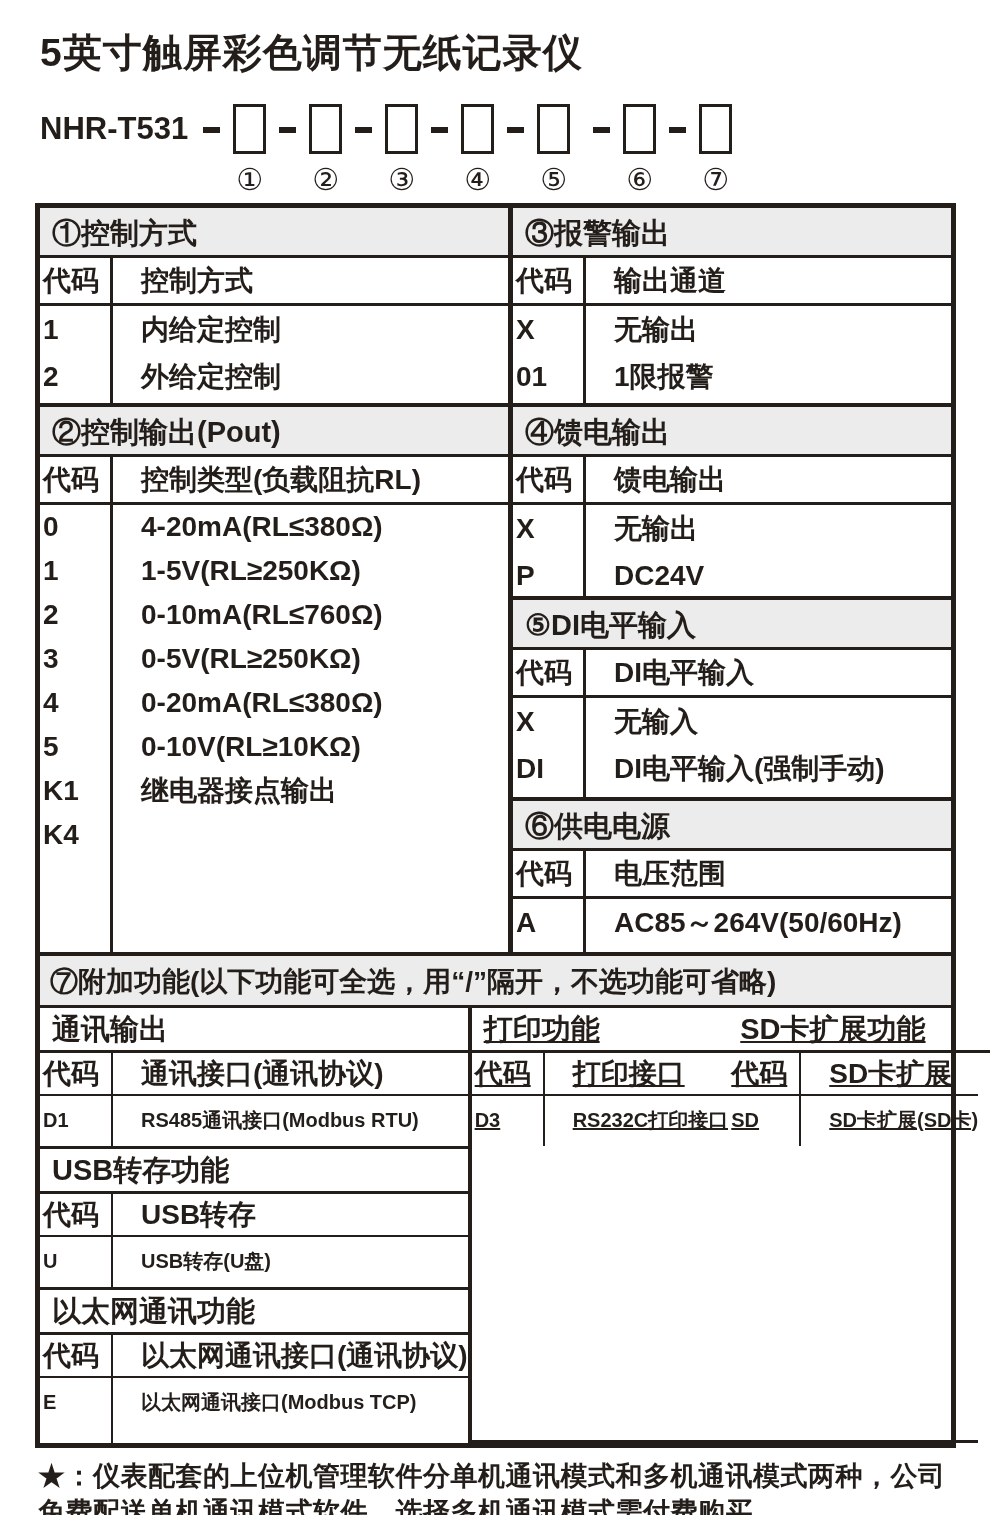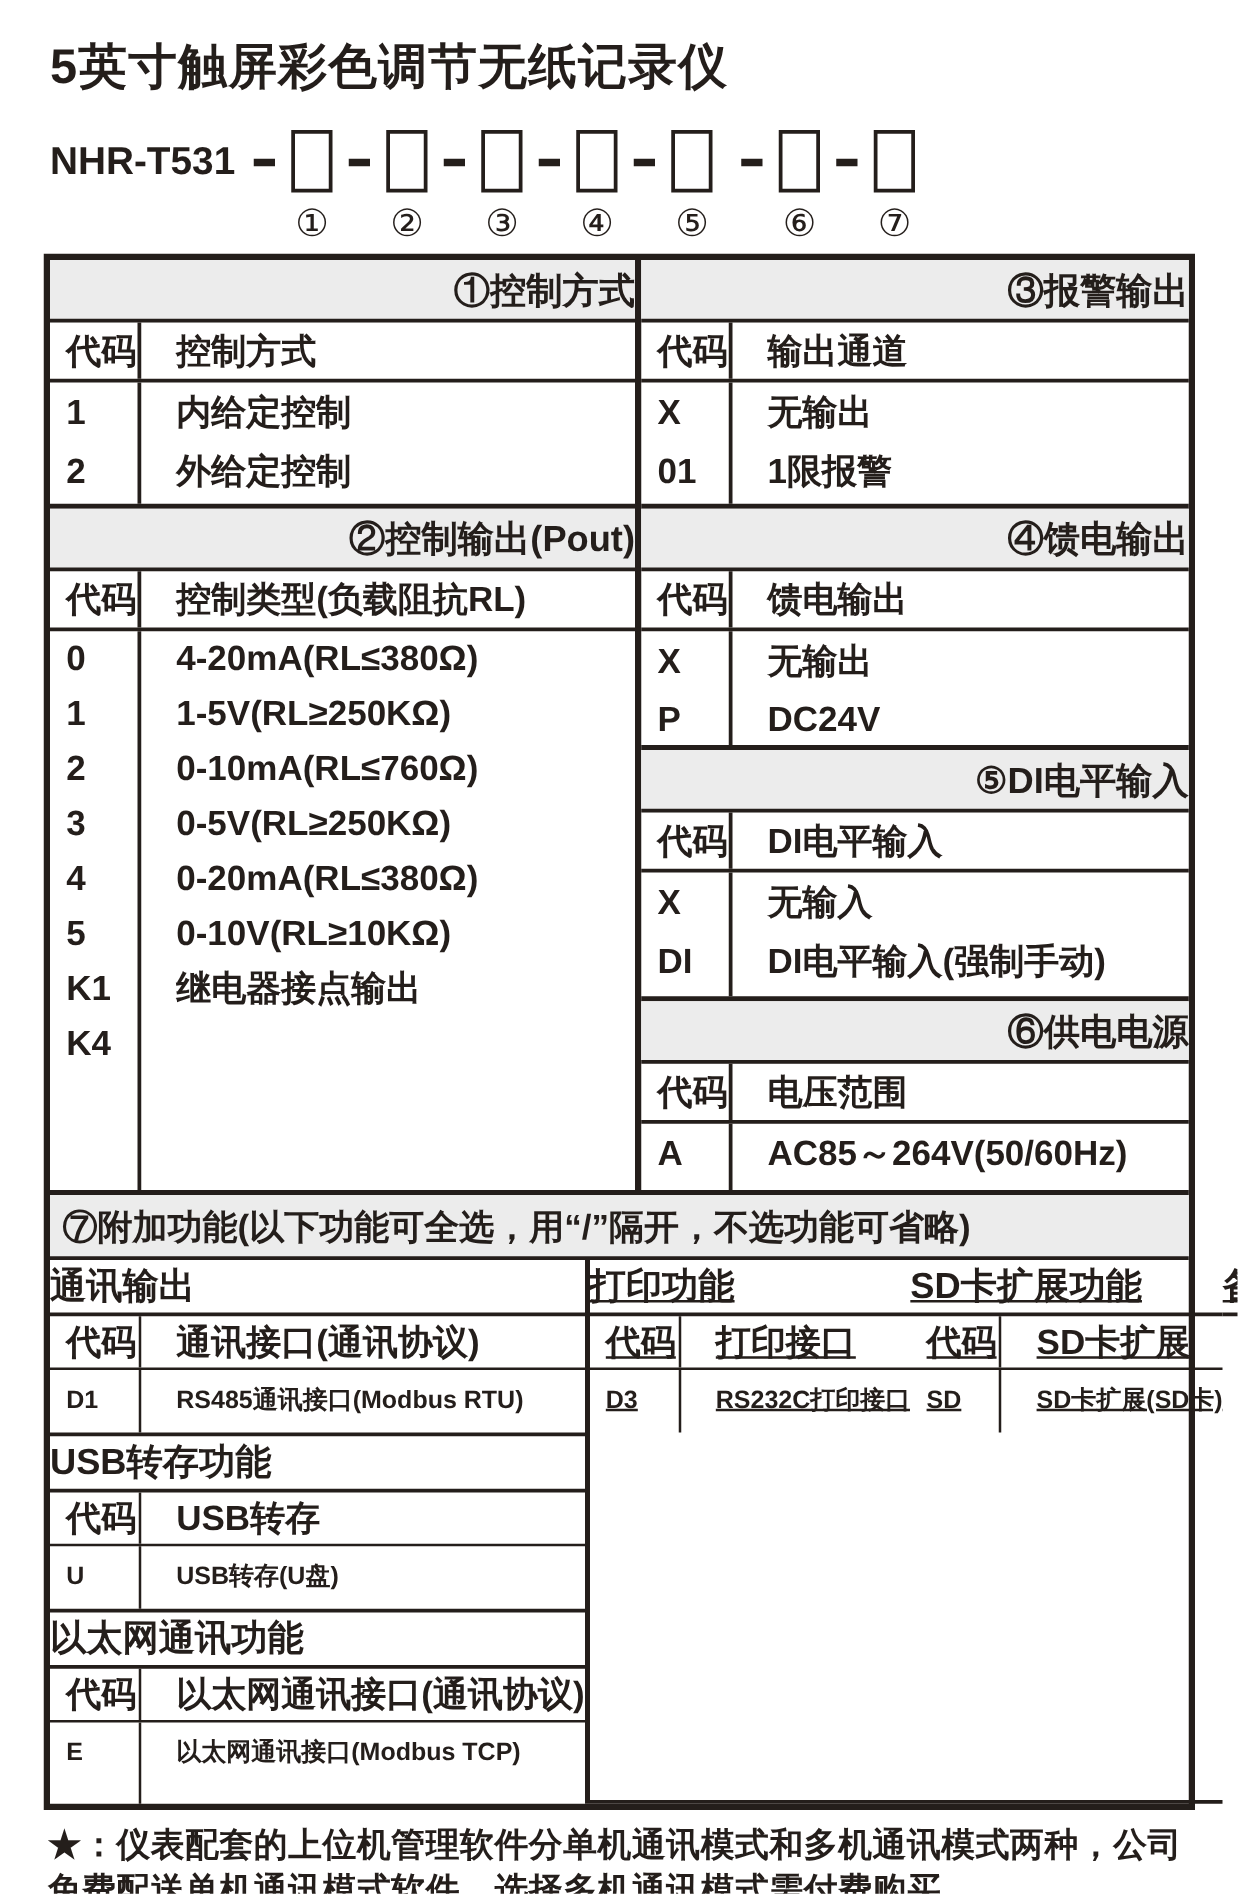--- a/index.html
+++ b/index.html
@@ -46,25 +46,25 @@
   .top-half{display:flex;height:748px;border-bottom:4px solid var(--ink);}
   .top-left{width:473px;border-right:5px solid var(--ink);display:flex;flex-direction:column;}
   .top-right{flex:1;display:flex;flex-direction:column;}
   .section{display:flex;flex-direction:column;}
   .section.grow{flex:1;}
   .section:not(.last){border-bottom:4px solid var(--ink);}
   .sec-head{
     height:50px;line-height:50px;background:var(--header-bg);
     border-bottom:3px solid var(--ink);
     font-size:29px;font-weight:700;padding-left:12px;
-    white-space:nowrap;overflow:hidden;text-align:right;
+    white-space:nowrap;overflow:hidden;
   }
   .cols{display:flex;height:48px;line-height:45px;border-bottom:3px solid var(--ink);
         font-size:28px;font-weight:700;}
-  .code-w{flex:0 0 73px;border-right:3px solid var(--ink);padding-left:13px;}
+  .code-w{flex:0 0 73px;border-right:3px solid var(--ink);padding-left:3px;}
   .desc-w{flex:1;padding-left:28px;white-space:nowrap;overflow:hidden;}
   .data{display:flex;font-size:28px;font-weight:700;}
   .data.grow{flex:1;}
   .ln{height:47px;line-height:47px;white-space:nowrap;}
   .ln44{height:44px;line-height:44px;white-space:nowrap;}
   .h97{height:97px;} .h91{height:91px;} .h99{height:99px;}
   
   .s7-head{
     height:52px;line-height:52px;background:var(--header-bg);
     border-bottom:3px solid var(--ink);
@@ -72,21 +72,21 @@
     white-space:nowrap;overflow:hidden;
   }
   .bottom-half{display:flex;height:435px;}
   .bottom-left{width:516px;border-right:4px solid var(--ink);display:flex;flex-direction:column;}
   .bottom-right{flex:1;display:flex;flex-direction:row;text-decoration:underline;}
   .group{display:flex;flex-direction:column;}
   .group:not(.glast){border-bottom:3px solid var(--ink);}
   .group.grow{flex:1;}
   .sub-head{
     height:45px;line-height:43px;border-bottom:3px solid var(--ink);
-    font-size:29px;font-weight:700;white-space:nowrap;
+    font-size:29px;font-weight:700;padding-left:12px;white-space:nowrap;
   }
   .g-cols{display:flex;height:43px;line-height:41px;border-bottom:2px solid var(--ink);
           font-size:28px;font-weight:700;}
   .g-cols .code-w{border-right:2px solid var(--ink);}
   .g-data{display:flex;height:50px;line-height:48px;font-size:20px;font-weight:700;}
   .g-data.grow{flex:1;}
   .g-data .code-w{border-right:2px solid var(--ink);}
   .note-empty{flex:1;}
   
   .footnote{

